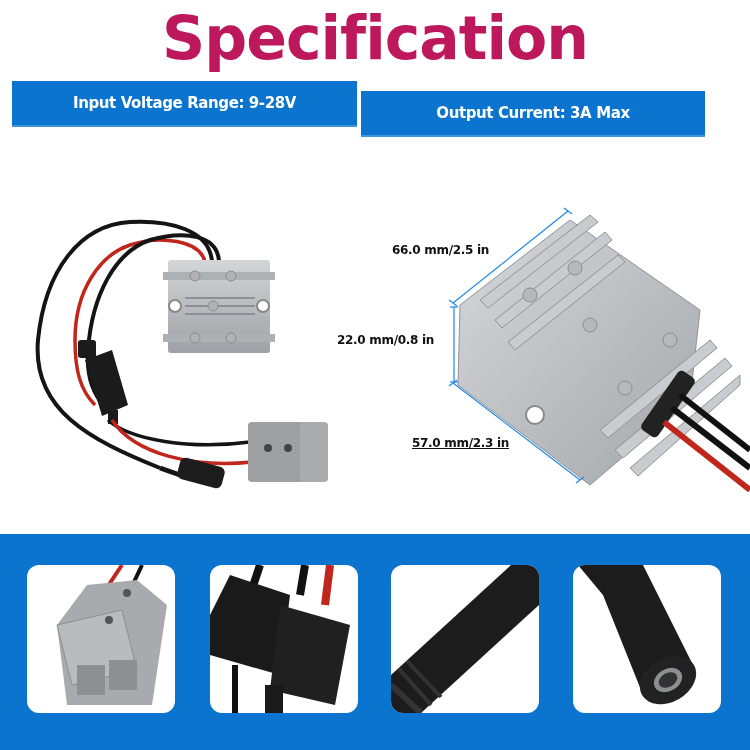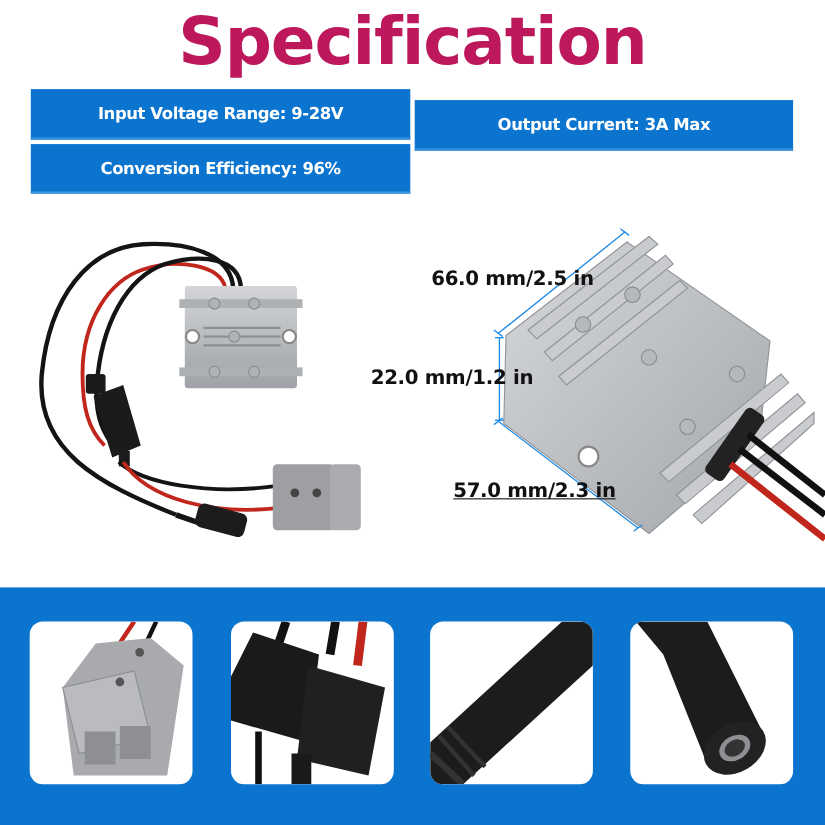--- a/index.html
+++ b/index.html
@@ -5,51 +5,50 @@
   * { margin: 0; padding: 0; box-sizing: border-box; }
   html, body { width: 750px; height: 750px; overflow: hidden; background: #ffffff; }
   body { position: relative; font-family: "Liberation Sans", "DejaVu Sans", sans-serif; }
 
   .title {
     position: absolute; left: 0; top: 2px; width: 750px; text-align: center;
     font-family: "DejaVu Sans", sans-serif; font-weight: bold;
     font-size: 60px; letter-spacing: -1px; color: #be185d; line-height: 72px;
   }
 
-  .spec-table { position: absolute; left: 28px; top: 81px; width: 693px; height: 95px; }
+  .spec-table { position: absolute; left: 12px; top: 81px; width: 693px; height: 95px; }
   .spec-cell {
     position: absolute; background: #0a74cf; color: #ffffff;
     display: flex; align-items: center; justify-content: center;
     font-family: "DejaVu Sans", sans-serif; font-weight: bold; font-size: 15px;
     letter-spacing: -0.4px;
     border-bottom: 2px solid #3d95dc;
   }
 
   .diagram { position: absolute; left: 0; top: 185px; width: 750px; height: 345px; }
   .dim-label {
     position: absolute; font-family: "DejaVu Sans", sans-serif; font-weight: bold;
-    font-size: 18px; color: #111; white-space: nowrap; letter-spacing: -0.3px;
+    font-size: 12px; color: #111; white-space: nowrap; letter-spacing: -0.3px;
   }
 
   .gallery { position: absolute; left: 0; top: 534px; width: 750px; height: 216px; background: #0a74cf; }
   .card {
     position: absolute; top: 31px; width: 148px; height: 148px; background: #ffffff;
     border-radius: 12px; overflow: hidden;
   }
   .card svg { width: 100%; height: 100%; display: block; }
 </style>
 </head>
 <body>
 
 <div class="title">Specification</div>
 
 <div class="spec-table">
   <div class="spec-cell" style="left:0;top:0;width:345px;height:46px;">Input Voltage Range: 9-28V</div>
   <div class="spec-cell" style="left:349px;top:0;width:344px;height:46px;margin-top:10px;">Output Current: 3A Max</div>
-  <div class="spec-cell" style="left:0;top:50px;width:345px;height:45px;">Conversion Efficiency: 96%</div>
 </div>
 
 <div class="diagram">
 
   <svg style="position:absolute;left:20px;top:15px;" width="320" height="300" viewBox="0 0 320 300">
     <defs>
       <linearGradient id="alu" x1="0" y1="0" x2="0" y2="1">
         <stop offset="0" stop-color="#d3d5d8"></stop>
           <stop offset="1" stop-color="#9ea1a5"></stop>
       </linearGradient>
@@ -127,21 +126,21 @@
       <line x1="454" y1="122" x2="454" y2="197"></line>
       <line x1="450" y1="122" x2="458" y2="122"></line>
       <line x1="450" y1="197" x2="458" y2="197"></line>
       <line x1="453" y1="198" x2="580" y2="295"></line>
       <line x1="449" y1="201" x2="457" y2="195"></line>
       <line x1="576" y1="298" x2="584" y2="292"></line>
     </g>
   </svg>
 
   <div class="dim-label" style="left:392px;top:58px;">66.0 mm/2.5 in</div>
-  <div class="dim-label" style="left:337px;top:148px;">22.0 mm/1.2 in</div>
+  <div class="dim-label" style="left:337px;top:148px;">22.0 mm/0.8 in</div>
   <div class="dim-label" style="left:412px;top:251px;text-decoration:underline;">57.0 mm/2.3 in</div>
 </div>
 
 <div class="gallery">
   <div class="card" style="left:27px;">
     <svg viewBox="0 0 148 148">
       <line x1="75" y1="30" x2="95" y2="0" stroke="#c0261b" stroke-width="4"></line>
       <line x1="100" y1="32" x2="115" y2="0" stroke="#111" stroke-width="4"></line>
       <path d="M60 20 L110 15 L140 40 L125 140 L40 140 L30 60 Z" fill="#a8aaad"></path>
       <path d="M30 60 L95 45 L110 105 L45 120 Z" fill="#b9bbbe" stroke="#8d8f92"></path>

